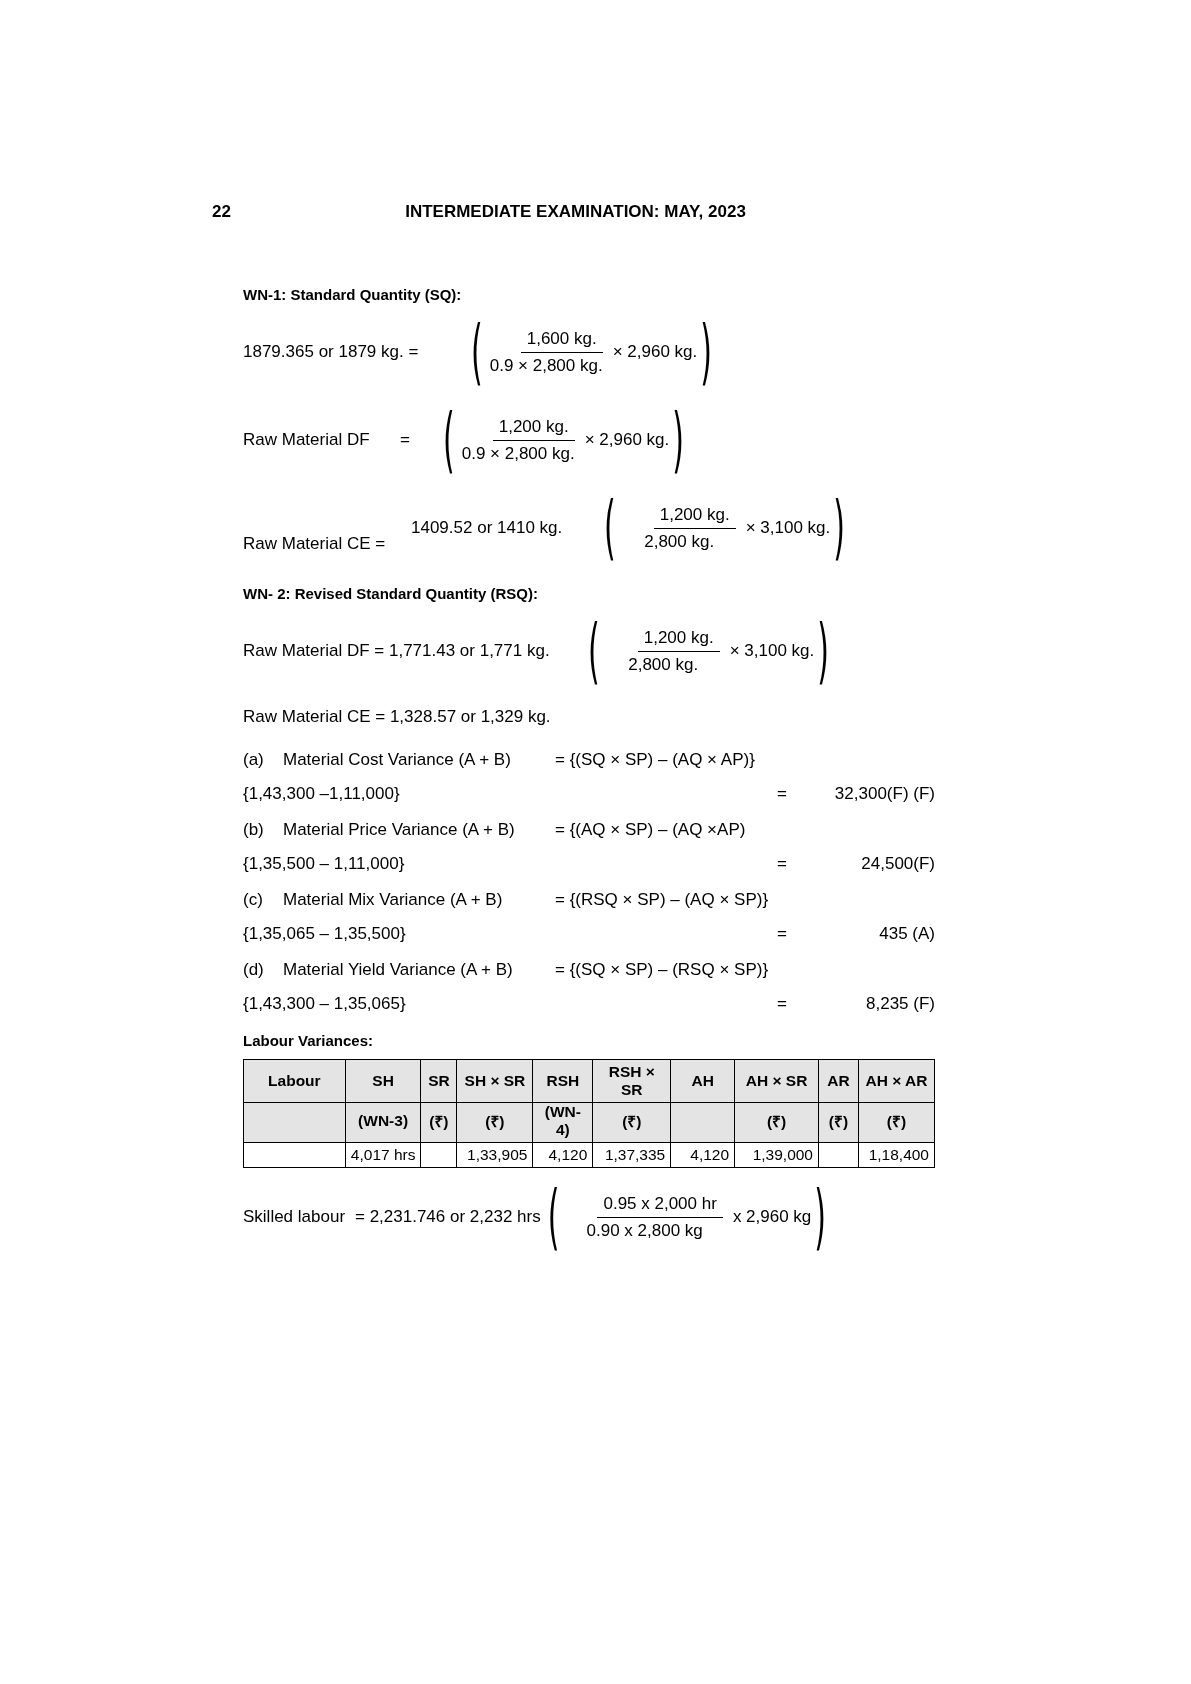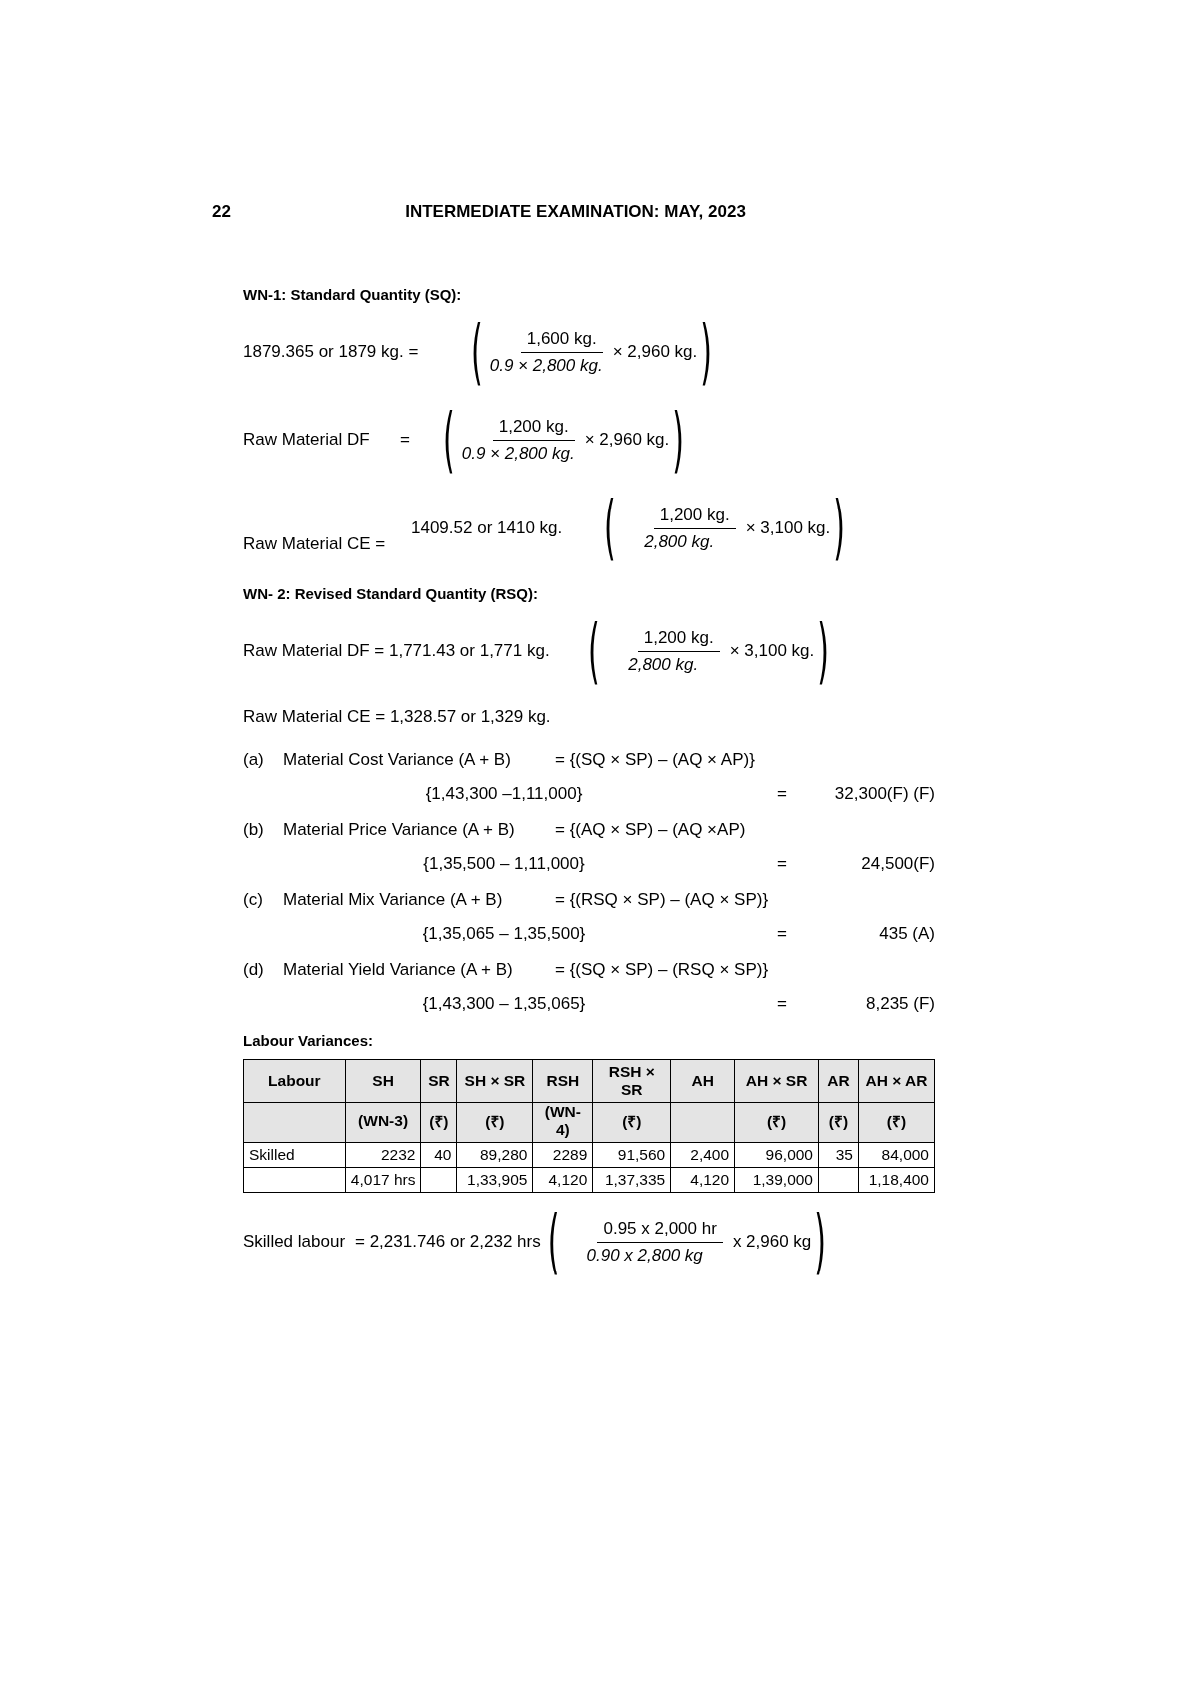--- a/index.html
+++ b/index.html
@@ -21,38 +21,38 @@
   .feq { padding:0 14px; }
 
   .fgroup { display:inline-flex; align-items:center; }
   .bigparen {
     display:inline-block; font-family:"DejaVu Sans", sans-serif;
     font-size:30px; font-weight:400; transform:scaleY(2.35);
     margin:0 3px; line-height:1;
   }
   .frac { display:inline-block; text-align:center; margin:0 4px; }
   .frac .num { display:block; border-bottom:1.5px solid #000; padding:0 6px 3px 6px;margin-left:31px; }
-  .frac .den { display:block; padding-top:3px;font-style:italic; }
+  .frac .den { display:block; padding-top:3px; }
   .tail { margin-left:6px; white-space:nowrap; }
 
   .w1 .flabel { width:225px; }
   .w2 .flabel { width:157px; }
   .w2 .feq { width:40px; padding:0; }
   .w3 .flabel { width:168px;margin-top:32px; }
   .w3 .fvalue { width:190px; }
   .wn2r1 .flabel { width:342px; }
   .wn3r .flabel { width:112px; }
   .wn3r .feq { padding:0 4px 0 0; }
 
   .vrow1 { display:flex; margin-top:16px; }
   .vletter { width:40px; }
   .vname { width:272px; }
   .vformula { flex:1; }
   .vrow2 { display:flex; margin-top:14px; }
-  .vcalc { flex:1; text-align:center; }
+  .vcalc { flex:1; text-align:left; }
   .veq { width:34px; text-align:center; }
   .vres { width:136px; text-align:right; }
 
   table.labour { border-collapse:collapse; width:692px; font-size:15.5px; margin-top:10px; }
   table.labour th, table.labour td { border:1px solid #000; padding:3px 5px; }
   table.labour thead th { background:#e4e4e4; font-weight:bold; text-align:center; }
   table.labour thead tr.h2 th { padding-top:0; }
   table.labour td.lab { text-align:left; }
   table.labour td.num { text-align:right; }
 </style>
@@ -207,32 +207,20 @@
           <th>(WN-4)</th>
           <th>(₹)</th>
           <th></th>
           <th>(₹)</th>
           <th>(₹)</th>
           <th>(₹)</th>
         </tr>
       </thead>
       <tbody>
         <tr>
-          <td class="lab">Skilled</td>
-          <td class="num">2232</td>
-          <td class="num">40</td>
-          <td class="num">89,280</td>
-          <td class="num">2289</td>
-          <td class="num">91,560</td>
-          <td class="num">2,400</td>
-          <td class="num">96,000</td>
-          <td class="num">35</td>
-          <td class="num">84,000</td>
-        </tr>
-        <tr>
           <td class="lab"></td>
           <td class="num">4,017 hrs</td>
           <td class="num"></td>
           <td class="num">1,33,905</td>
           <td class="num">4,120</td>
           <td class="num">1,37,335</td>
           <td class="num">4,120</td>
           <td class="num">1,39,000</td>
           <td class="num"></td>
           <td class="num">1,18,400</td>

